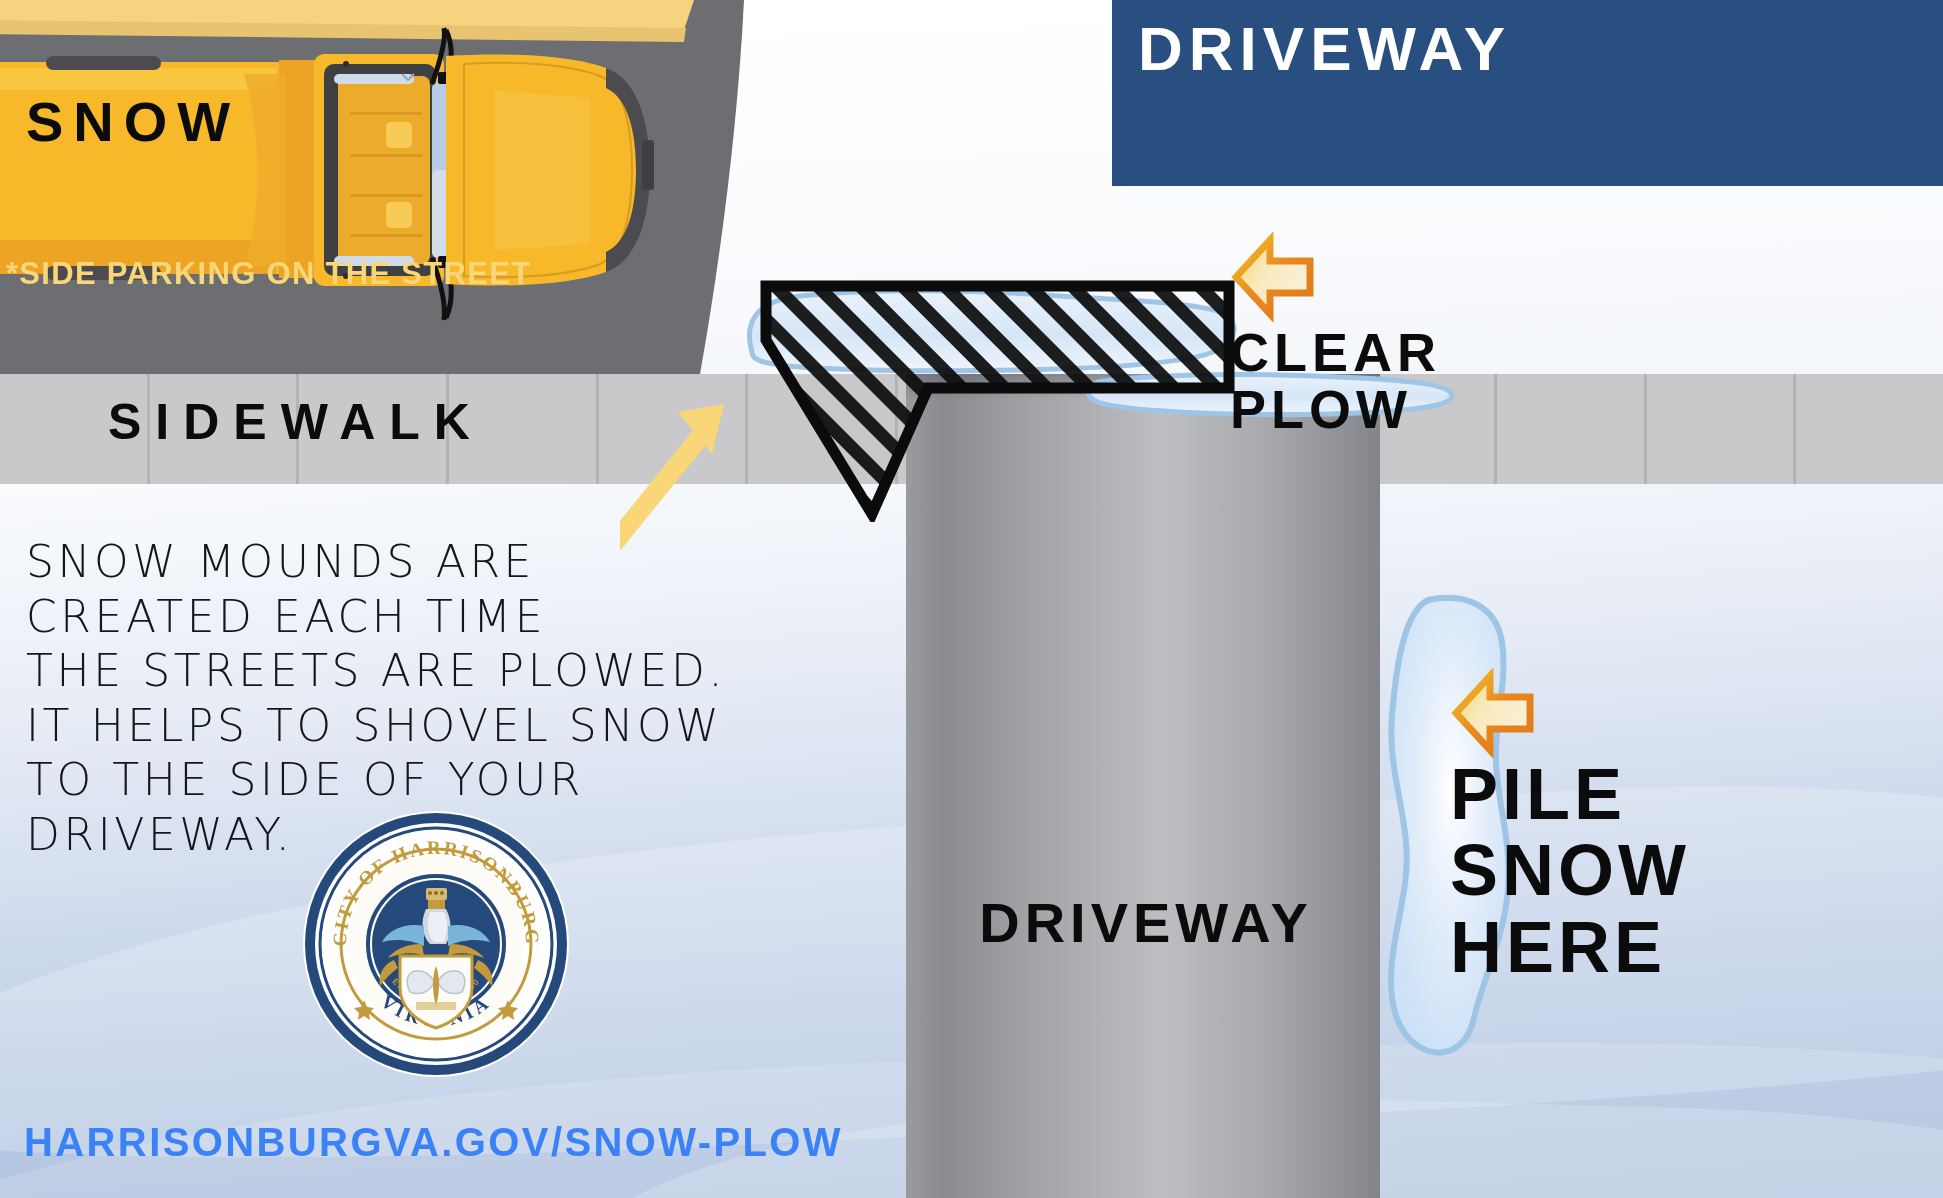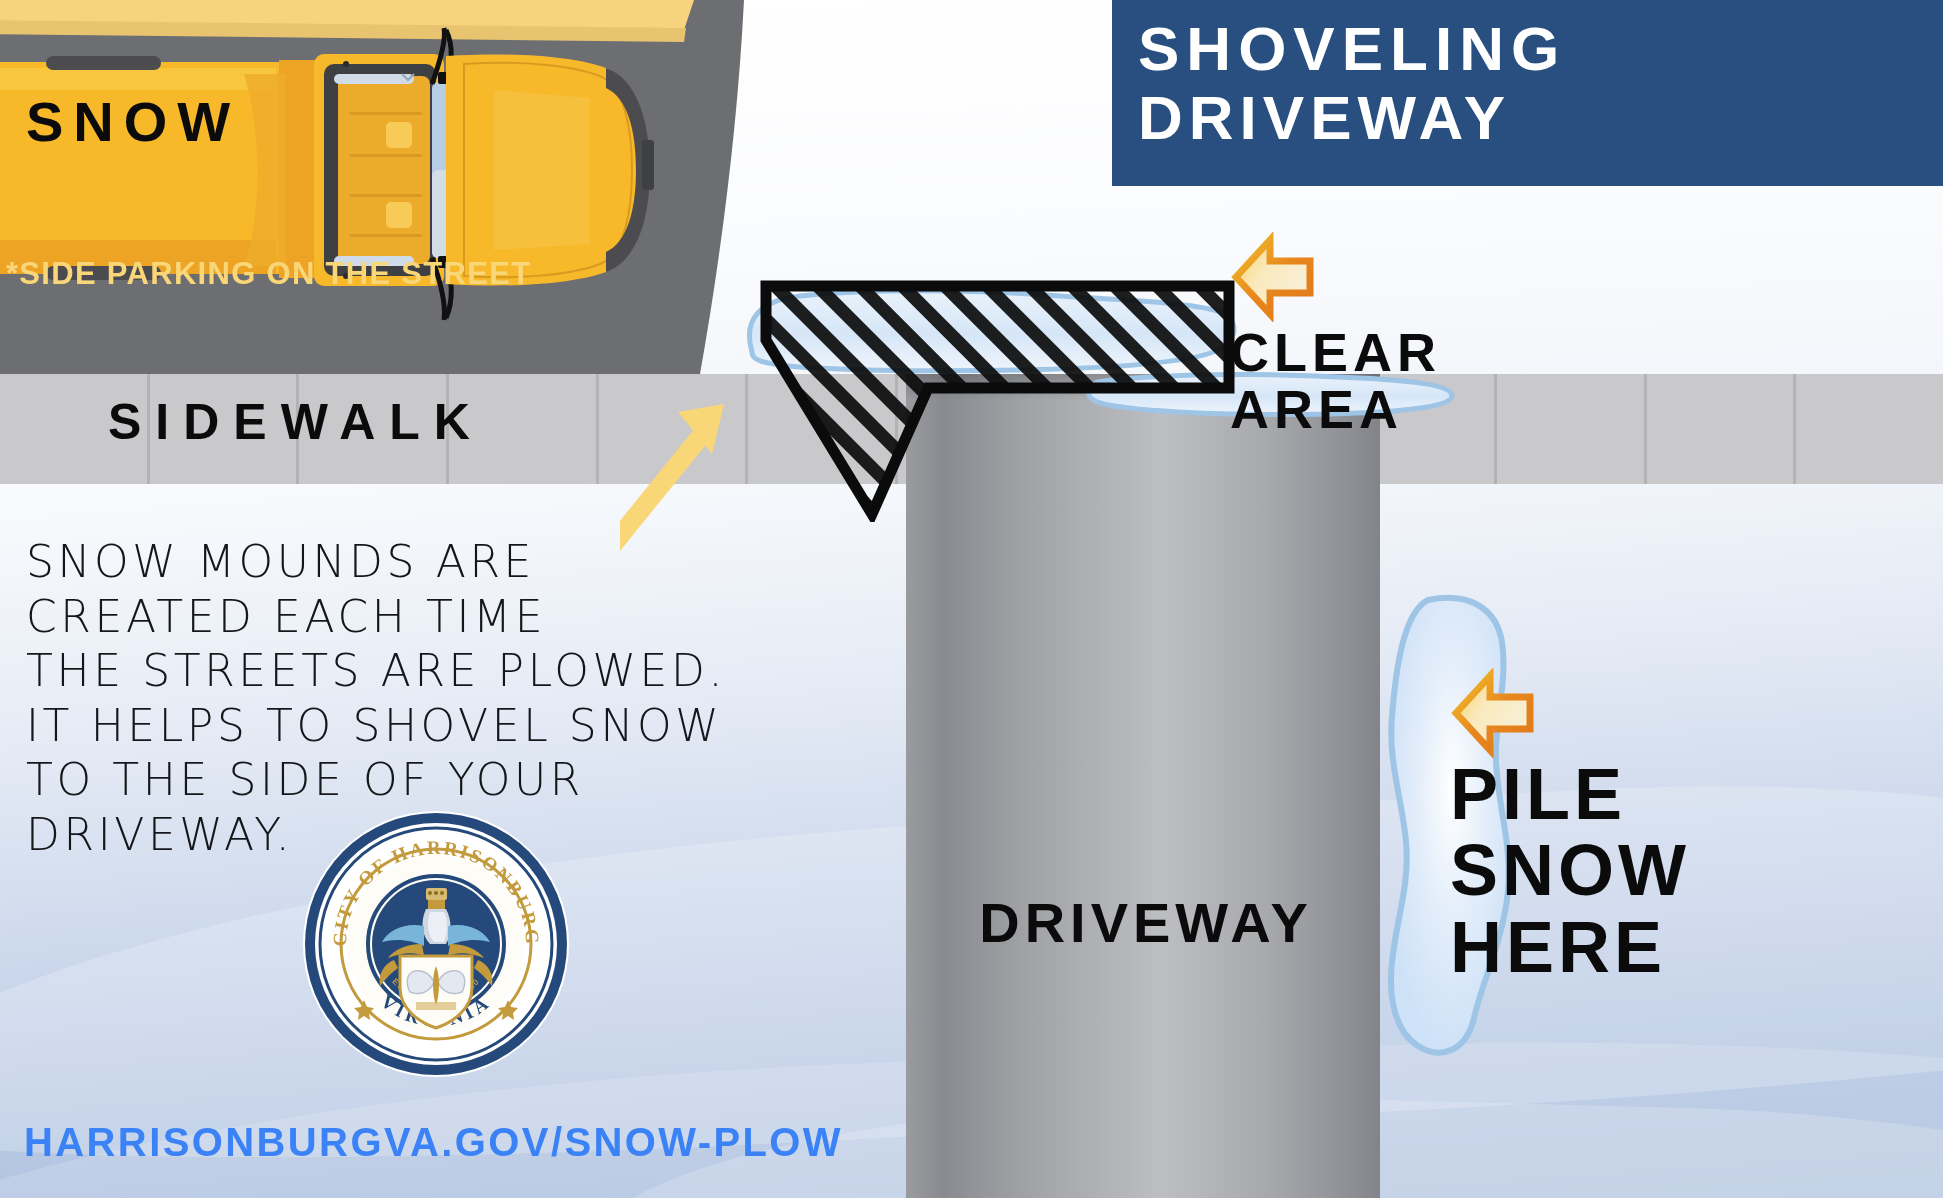--- a/index.html
+++ b/index.html
@@ -459,21 +459,21 @@
         <linearGradient id="as1" x1="0" y1="0" x2="1" y2="1">
           <stop offset="0%" stop-color="#f0c02a"></stop>
           <stop offset="50%" stop-color="#e8871e"></stop>
           <stop offset="100%" stop-color="#e0791a"></stop>
         </linearGradient>
       </defs>
       <path d="M6,45 L40,8 L40,29 L80,29 L80,61 L40,61 L40,82 Z" fill="url(#ag1)" stroke="url(#as1)" stroke-width="7" stroke-linejoin="miter"></path>
     </svg>
     <div class="ctext">
       <div>CLEAR</div>
-      <div>AREA</div>
+      <div>PLOW</div>
     </div>
   </div>
 
   <div class="callout-pile">
     <svg width="86" height="90" viewBox="0 0 86 90">
       <defs>
         <linearGradient id="ag2" x1="0" y1="0" x2="1" y2="0.6">
           <stop offset="0%" stop-color="#f6d25f"></stop>
           <stop offset="45%" stop-color="#fae9bd"></stop>
           <stop offset="100%" stop-color="#f8f0d8"></stop>
@@ -488,21 +488,20 @@
     </svg>
     <div class="ctext">
       <div>PILE</div>
       <div>SNOW</div>
       <div>HERE</div>
     </div>
   </div>
 
   <div class="header-banner">
     <div class="h-title">
-      <div>SHOVELING</div>
       <div class="h-line2">DRIVEWAY</div>
     </div>
   </div>
 
   <div class="body-copy">SNOW MOUNDS ARE
 CREATED EACH TIME
 THE STREETS ARE PLOWED.
 IT HELPS TO SHOVEL SNOW
 TO THE SIDE OF YOUR
 DRIVEWAY.</div>

